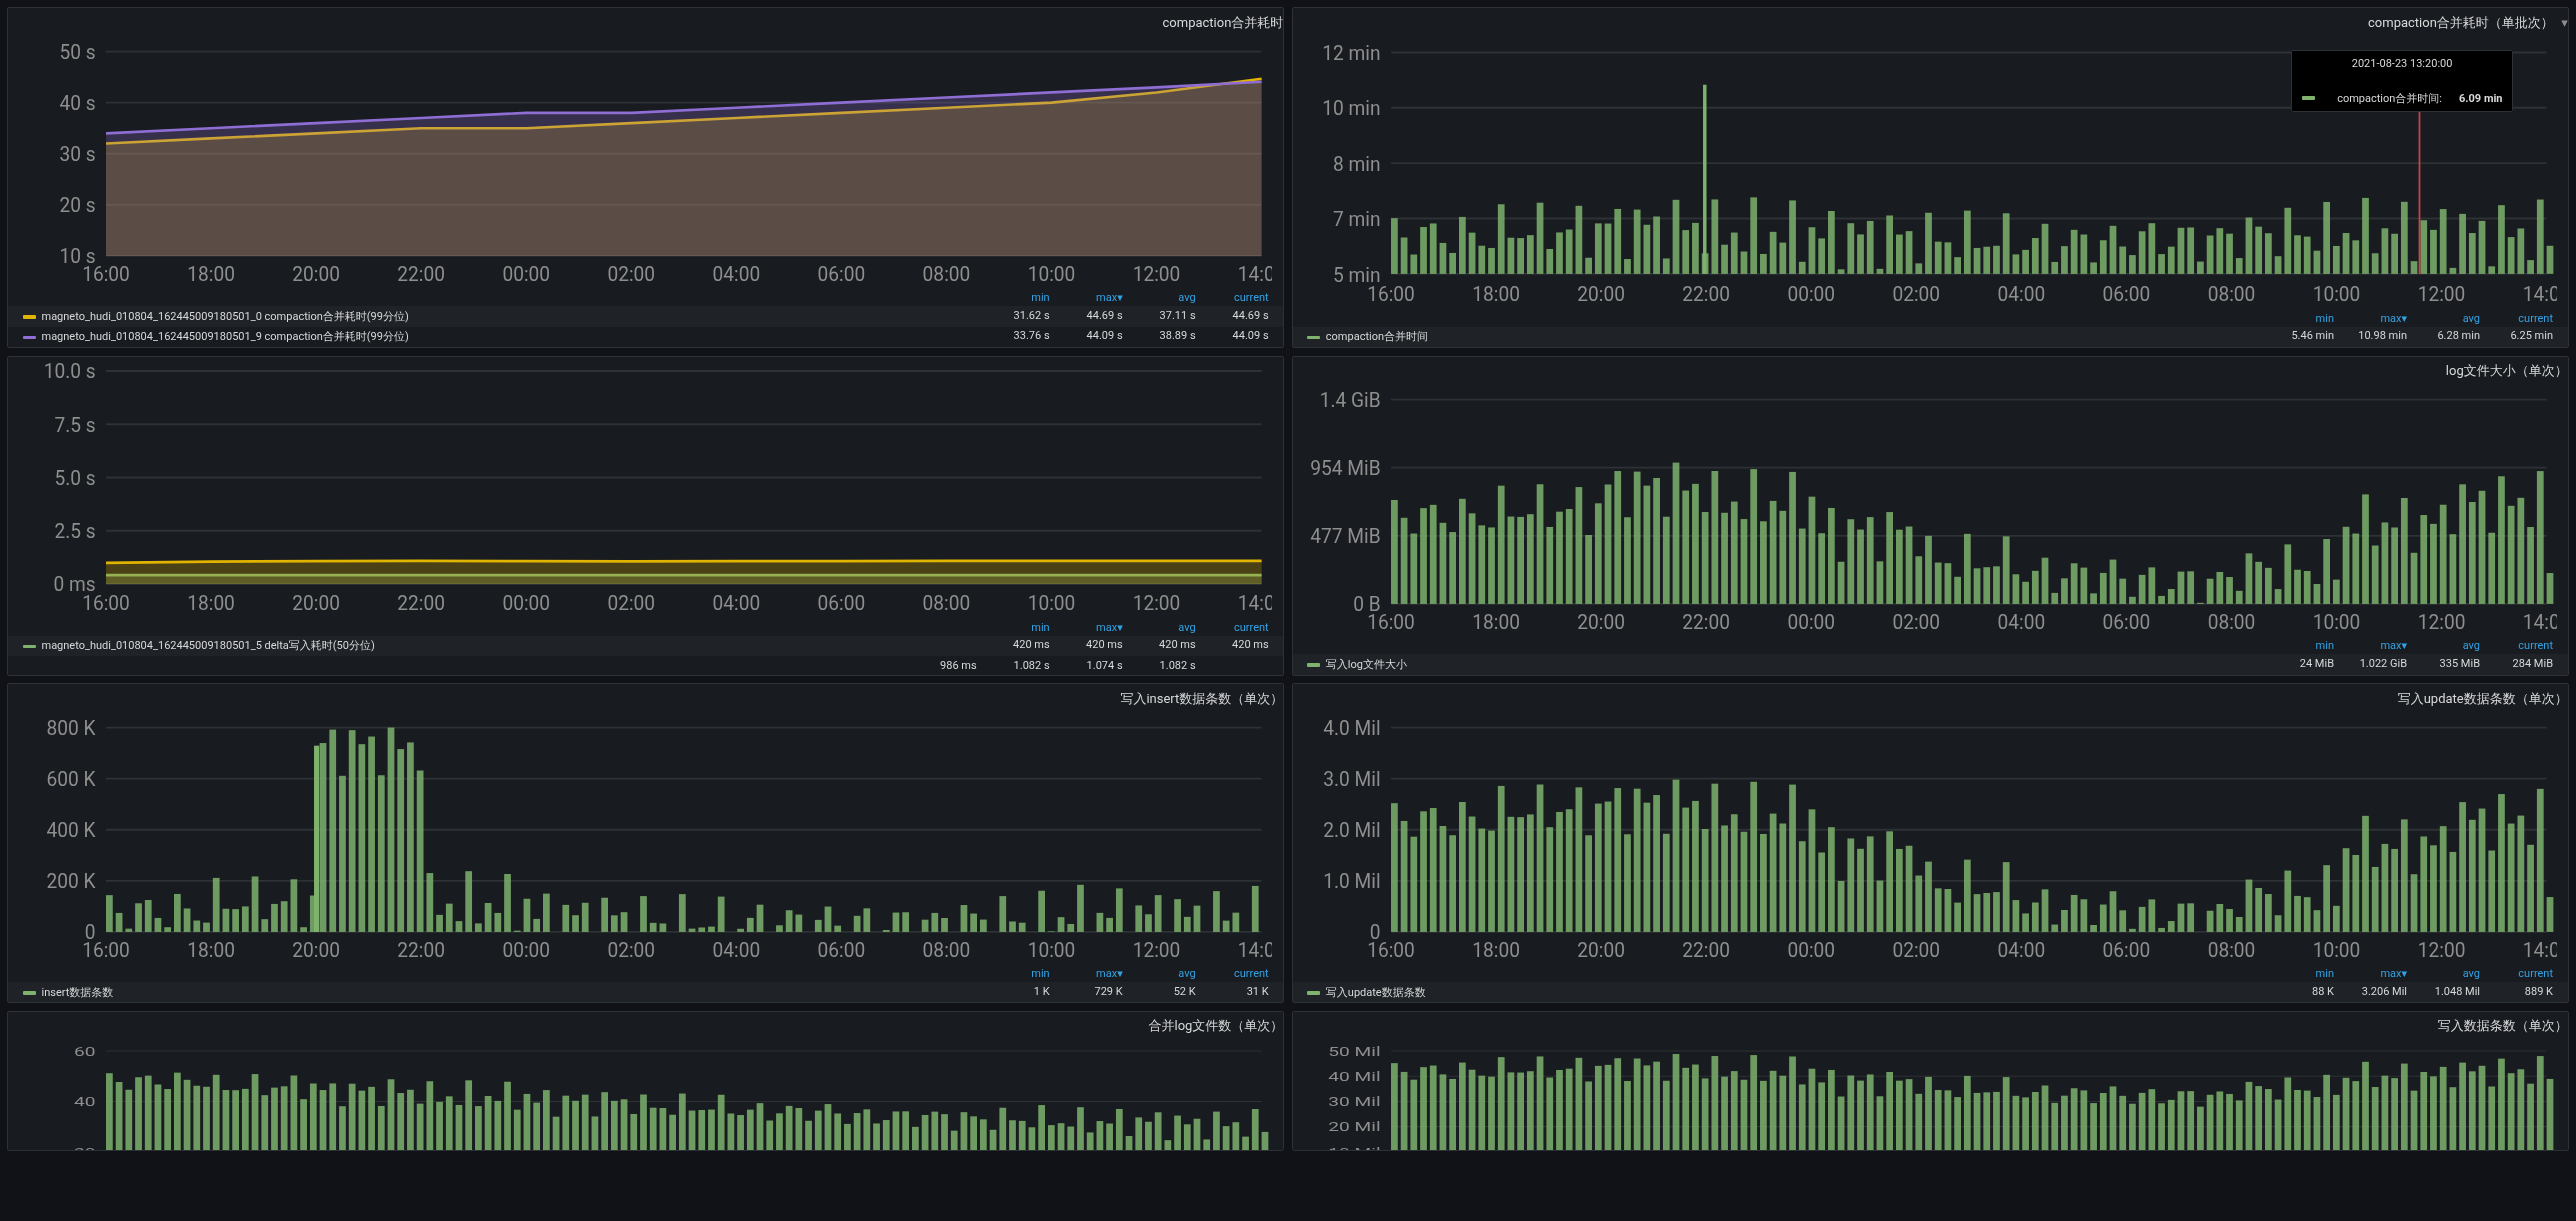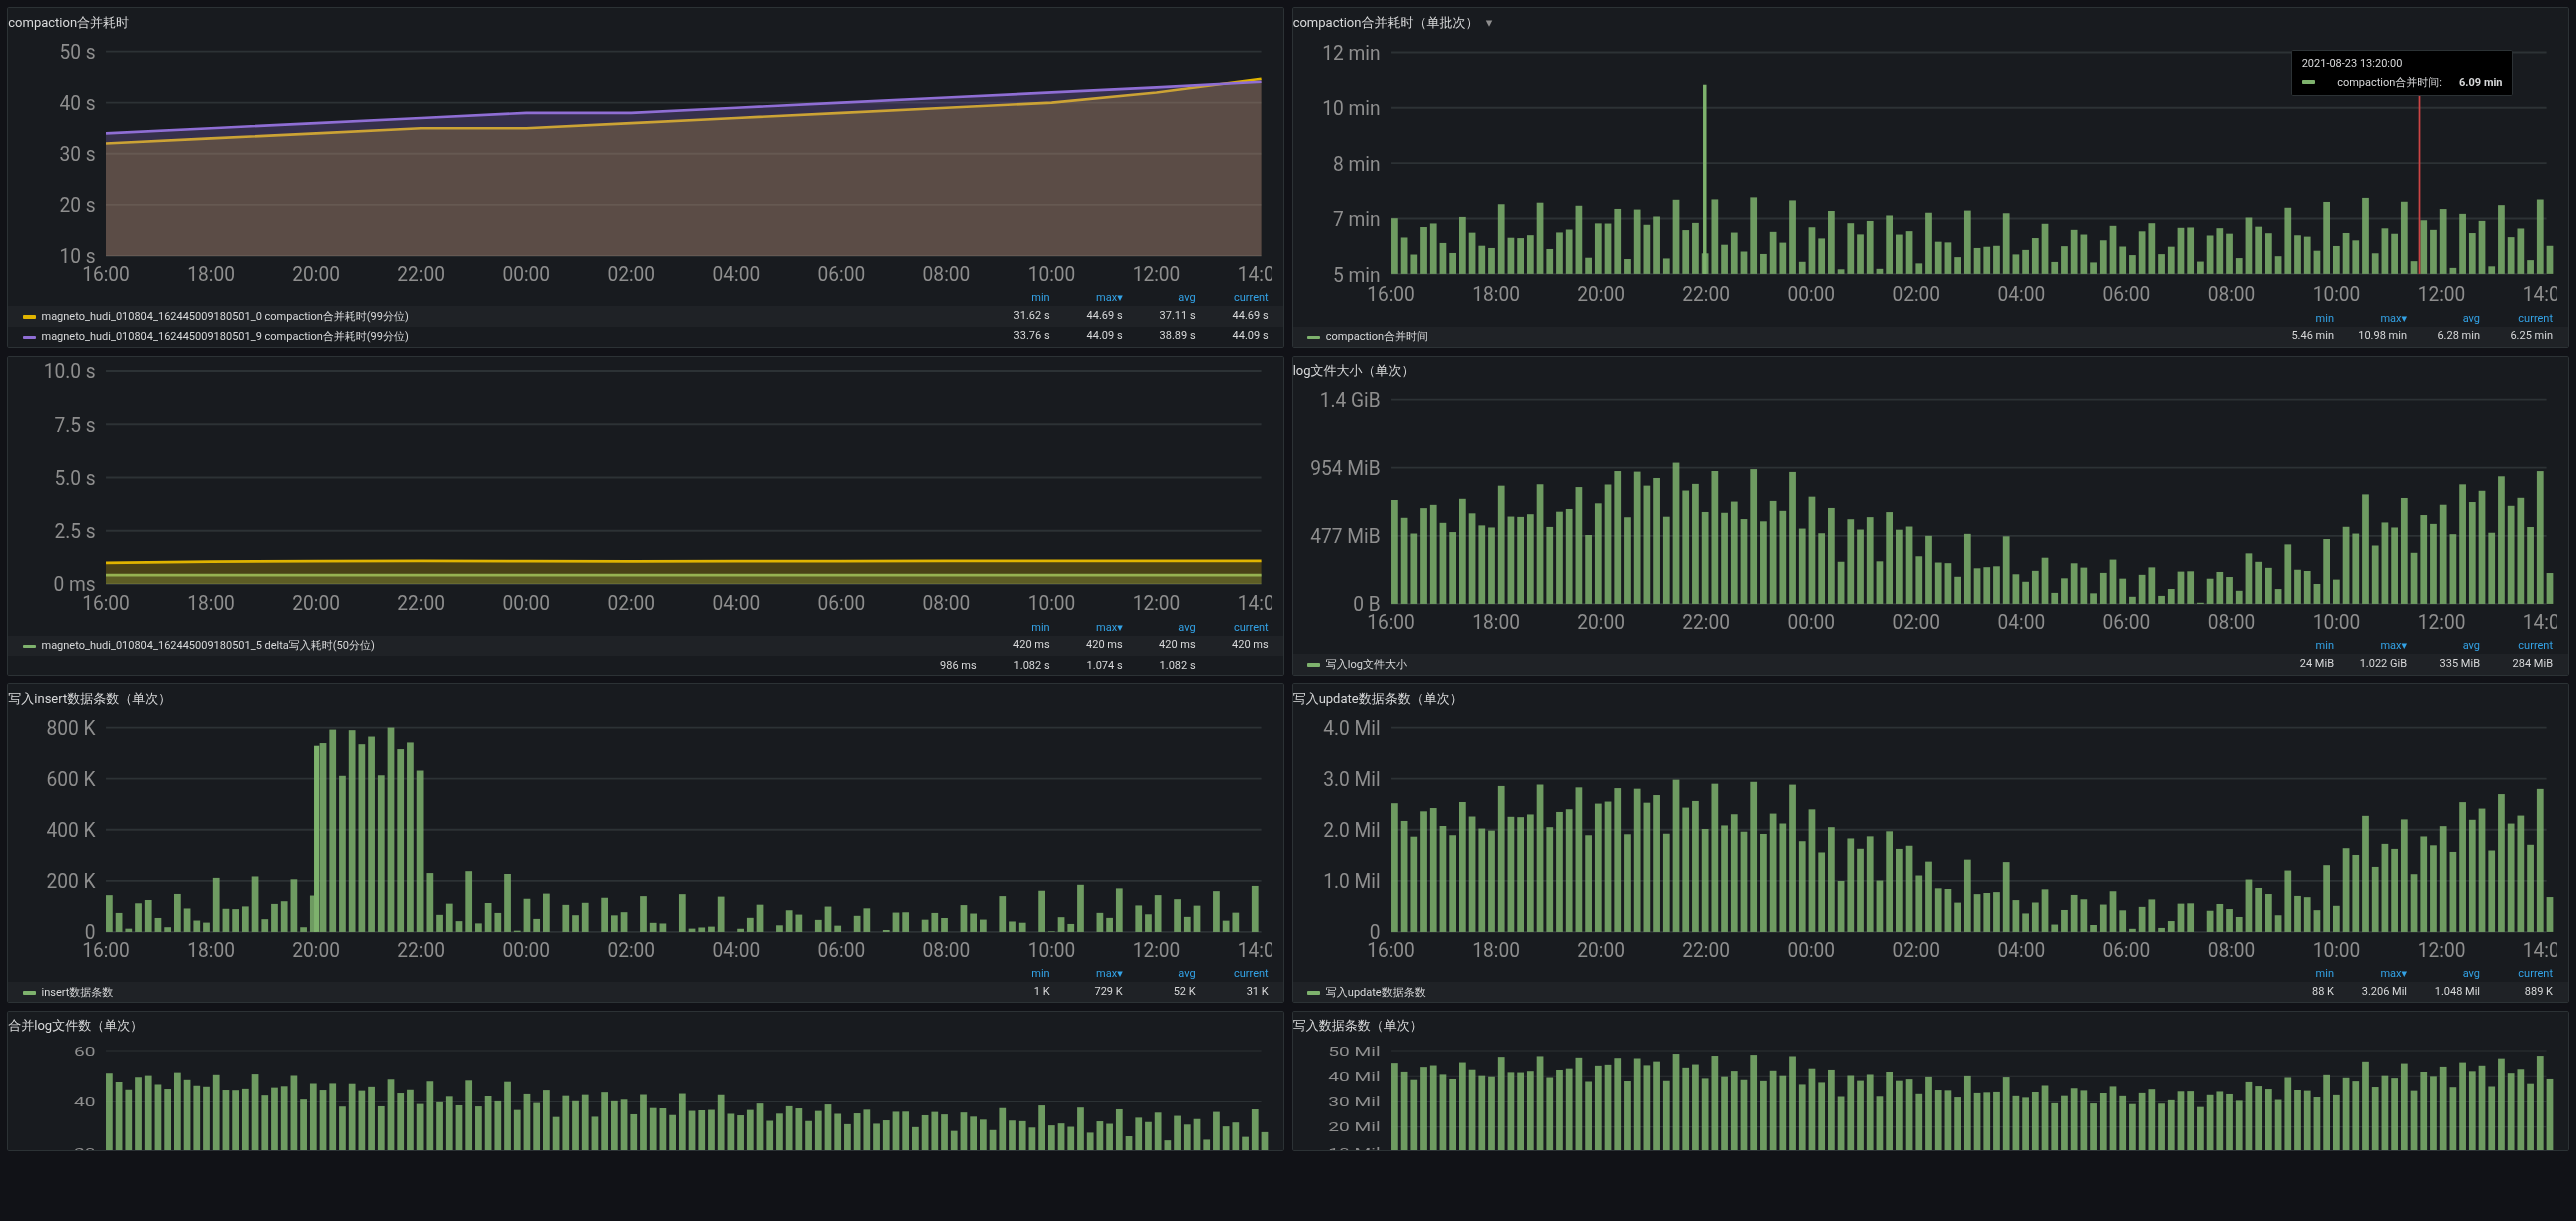--- a/index.html
+++ b/index.html
@@ -1,30 +1,30 @@
 <!DOCTYPE html>
 <html><head>
 <meta charset="utf-8">
 <style>
   html,body{margin:0;padding:0;background:#111217;color:#d8d9da;font-family:-apple-system,BlinkMacSystemFont,"Segoe UI",Roboto,sans-serif;font-size:11px}
   .grid{display:grid;grid-template-columns:1fr 1fr;gap:7.3px;padding:7.3px}
   .panel{background:#181b1f;border:0.9px solid #2c3235;border-radius:1.8px;display:flex;flex-direction:column;overflow:hidden}
-  .panel-header{display:flex;align-items:center;justify-content:flex-start;padding:5.5px 0;color:#d8d9da;font-size:13px;cursor:pointer}
+  .panel-header{display:flex;align-items:center;justify-content:flex-end;padding:5.5px 0;color:#d8d9da;font-size:13px;cursor:pointer}
   .panel-header .chev{margin-left:7.3px;color:#8e8e8e}
   .chart{flex:1;min-height:129px;padding:3.7px 11px 1.8px 11px}
   .legend-hdr{display:grid;grid-template-columns:1fr 73px 73px 73px 73px;padding:1.8px 14.7px;font-size:11px}
   .legend-hdr span{color:#33a2e5;text-align:right}
   .legend-row{display:grid;grid-template-columns:1fr 73px 73px 73px 73px;padding:2.8px 14.7px;font-size:11px}
   .legend-row:nth-child(odd){background:#1f2226}
   .swatch{display:inline-block;width:13px;height:3.7px;margin-right:5.5px;vertical-align:middle;border-radius:0.9px}
   .legend-row .val{text-align:right;color:#d8d9da}
   .axis-label{fill:#8e8e8e;font-size:11px}
   .grid-line{stroke:#2c3235;stroke-width:1}
   .tooltip{position:absolute;background:#000;border:0.9px solid #2c3235;padding:5.5px 9.2px;font-size:11px;color:#d8d9da;border-radius:1.8px;pointer-events:none}
-  .tooltip .ts{text-align:left;color:#d8d9da;margin-bottom:5px}
+  .tooltip .ts{text-align:center;color:#d8d9da;margin-bottom:21px}
   .tooltip .row{display:flex;align-items:center;gap:17px}
 </style>
 </head>
 <body>
 
 <div class="grid">
 
   <div class="panel">
     <div class="panel-header">
         <span>compaction合并耗时</span>

